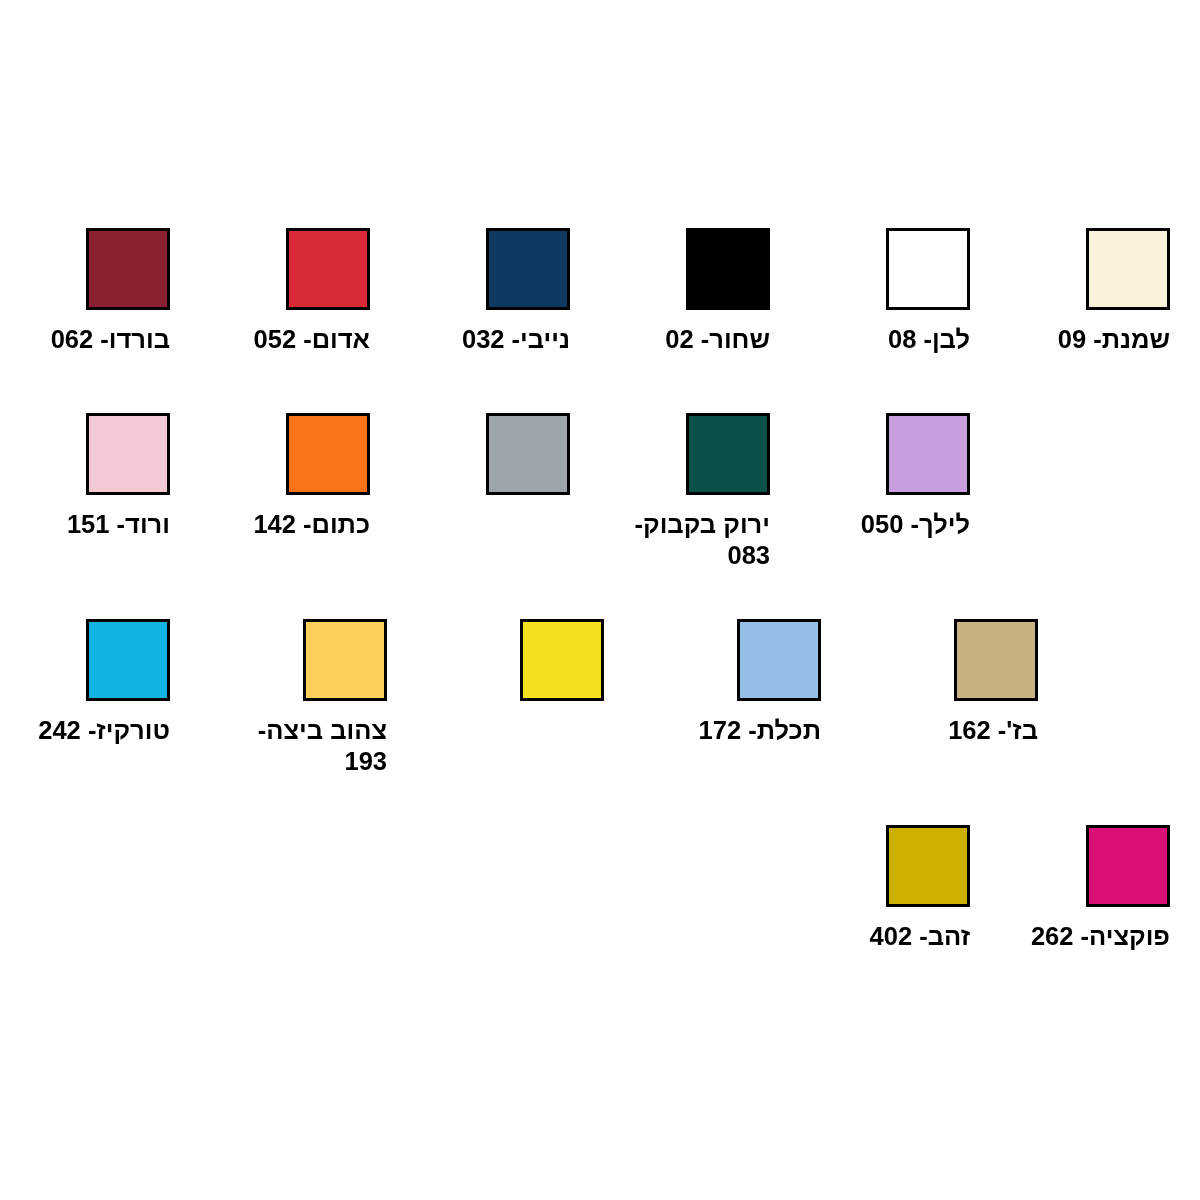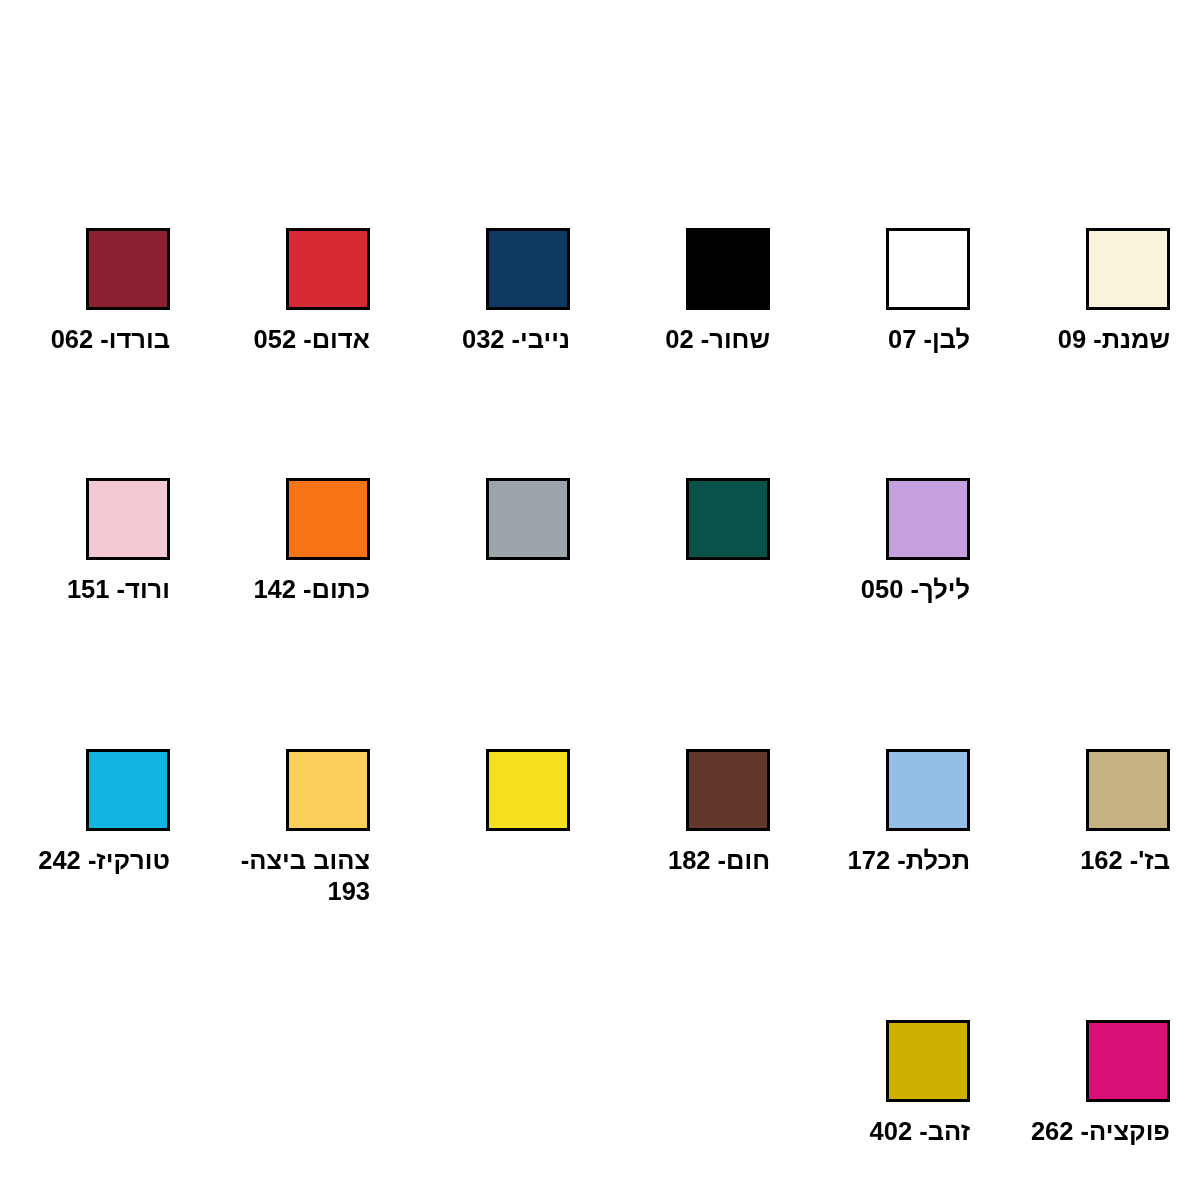--- a/index.html
+++ b/index.html
@@ -17,34 +17,33 @@
   }
 
   .palette-sheet {
     width: 1200px;
     height: 1200px;
     box-sizing: border-box;
     padding: 228px 0 0 0;
     display: flex;
     flex-direction: column;
     align-items: stretch;
-    justify-content: space-between;
   }
 
   .swatch-row {
     display: grid;
     grid-template-columns: repeat(6, 200px);
     width: 1200px;
     direction: ltr;
   }
 
   
   .row-1 { height: 185px; }
   .row-2 { height: 206px; }
-  .row-3 { height: 206px; }
+  .row-3 { height: 206px; gap: 17px; }
   .row-4 { height: 180px; padding-left: 47px; }
 
   .swatch-cell {
     box-sizing: border-box;
     padding: 0 30px 0 0;
     display: flex;
     flex-direction: column;
     align-items: flex-start;
     direction: rtl;
   }
@@ -111,21 +110,21 @@
     <div class="swatch-cell">
       <div class="chip-wrap">
         <div class="swatch-chip" style="background-color: rgb(0, 0, 0);"></div>
       </div>
       <div class="swatch-label">שחור- 02</div>
     </div>
     <div class="swatch-cell">
       <div class="chip-wrap">
         <div class="swatch-chip" style="background-color: rgb(255, 255, 255);"></div>
       </div>
-      <div class="swatch-label">לבן- 07</div>
+      <div class="swatch-label">לבן- 08</div>
     </div>
     <div class="swatch-cell">
       <div class="chip-wrap">
         <div class="swatch-chip" style="background-color: rgb(250, 243, 220);"></div>
       </div>
       <div class="swatch-label">שמנת- 09</div>
     </div>
   </div>
 
   <div class="swatch-row row-2">
@@ -143,20 +142,21 @@
     </div>
     <div class="swatch-cell">
       <div class="chip-wrap">
         <div class="swatch-chip" style="background-color: rgb(155, 165, 170);"></div>
       </div>
     </div>
     <div class="swatch-cell">
       <div class="chip-wrap">
         <div class="swatch-chip" style="background-color: rgb(10, 82, 73);"></div>
       </div>
+      <div class="swatch-label">ירוק בקבוק- 083</div>
     </div>
     <div class="swatch-cell">
       <div class="chip-wrap">
         <div class="swatch-chip" style="background-color: rgb(198, 160, 222);"></div>
       </div>
       <div class="swatch-label">לילך- 050</div>
     </div>
   </div>
 
   <div class="swatch-row row-3">
@@ -172,26 +172,20 @@
       </div>
       <div class="swatch-label">צהוב ביצה- 193</div>
     </div>
     <div class="swatch-cell">
       <div class="chip-wrap">
         <div class="swatch-chip" style="background-color: rgb(245, 224, 31);"></div>
       </div>
     </div>
     <div class="swatch-cell">
       <div class="chip-wrap">
-        <div class="swatch-chip" style="background-color: rgb(99, 55, 42);"></div>
-      </div>
-      <div class="swatch-label">חום- 182</div>
-    </div>
-    <div class="swatch-cell">
-      <div class="chip-wrap">
         <div class="swatch-chip" style="background-color: rgb(148, 189, 232);"></div>
       </div>
       <div class="swatch-label">תכלת- 172</div>
     </div>
     <div class="swatch-cell">
       <div class="chip-wrap">
         <div class="swatch-chip" style="background-color: rgb(198, 177, 130);"></div>
       </div>
       <div class="swatch-label">בז'- 162</div>
     </div>

